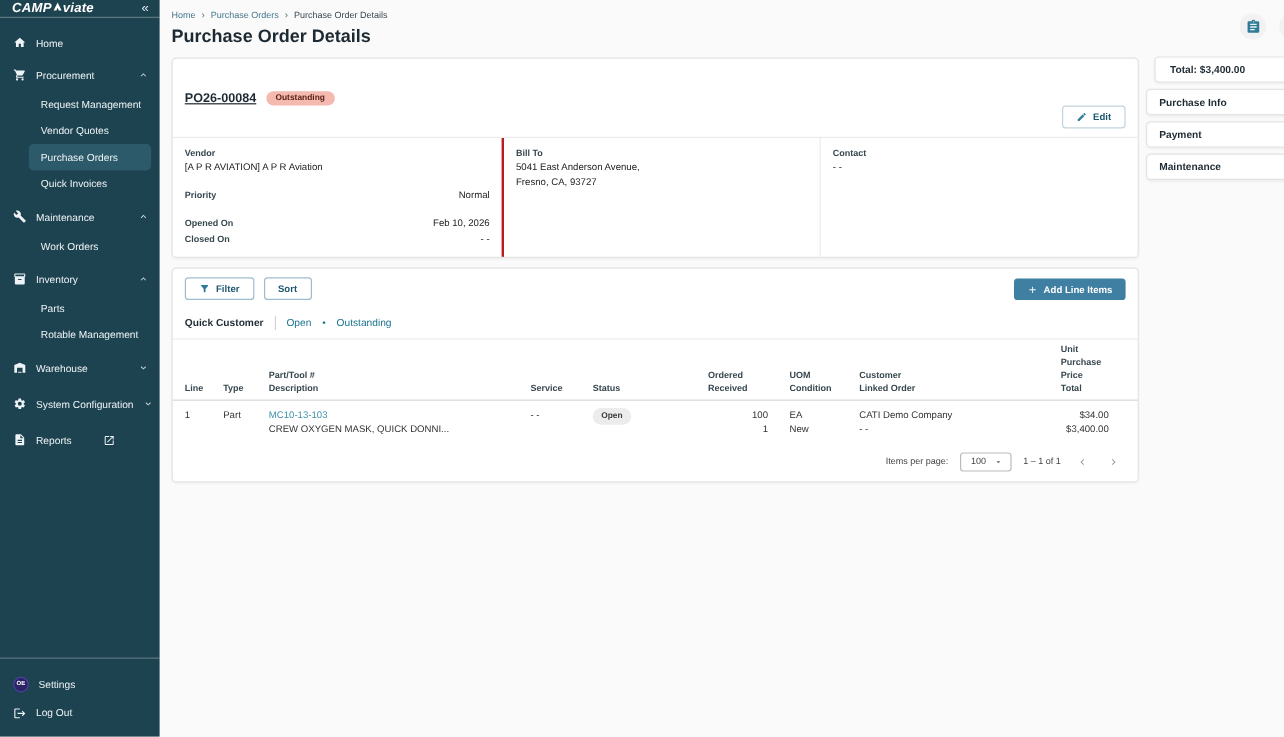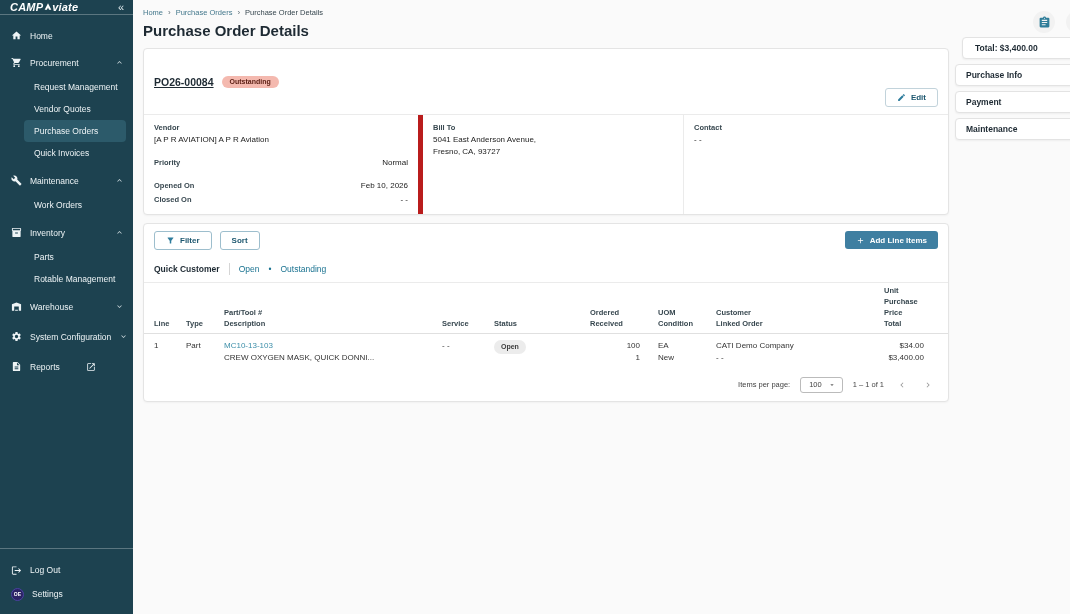--- a/index.html
+++ b/index.html
@@ -34,30 +34,30 @@
 
   .card { background:#fff; border:1px solid #e4e4e4; border-radius:4px; box-shadow:0 1px 2px rgba(0,0,0,.04); width:806px; }
   .po-header { display:flex; align-items:center; padding:7px 10px; }
   .po-number { font-size:10.5px; font-weight:bold; color:#1e2a33;text-decoration:underline; }
   .badge { margin-left:8px; background:#f4b9af; color:#5a1d12; font-size:7px; font-weight:bold; padding:2.5px 8px; border-radius:9px; }
   .edit-btn { margin-left:auto; display:flex; align-items:center; gap:5px; background:#fff; border:1px solid #c2d3db; border-radius:3px; padding:4px 11px; font-size:8px; font-weight:bold; color:#1d576f; cursor:pointer;margin-top:32px; }
   .po-divider { border-top:1px solid #ebebeb; }
   .po-cols { display:flex; }
   .po-col { padding:8px 10px 10px; }
   .po-col1 { width:274px; }
-  .po-col2 { width:265px; border-left:5px solid #b91c1c; }
+  .po-col2 { width:265px; border-left:2px solid #b91c1c; }
   .po-col3 { flex:1; border-left:1px solid #ebebeb; }
   .f-label { font-size:7.5px; font-weight:bold; color:#37474f; }
   .f-value { font-size:8px; color:#222; margin-top:3px; }
   .f-row { display:flex; justify-content:space-between; align-items:center; }
   .f-row .f-value { margin-top:0; }
   .gap14 { height:14px; } .gap5 { height:5px; }
 
   .card2 { margin-top:8px; }
-  .toolbar { display:flex; align-items:flex-start; gap:8px; padding:7px 10px; }
+  .toolbar { display:flex; align-items:flex-end; gap:8px; padding:7px 10px; }
   .btn-outline { display:flex; align-items:center; gap:5px; background:#fff; border:1px solid #9dbecd; border-radius:3px; padding:4px 11px; font-size:8px; font-weight:bold; color:#1d576f; cursor:pointer; }
   .btn-primary { margin-left:auto; display:flex; align-items:center; gap:5px; background:#3f7fa1; border:none; border-radius:3px; padding:4.5px 11px; font-size:8px; font-weight:bold; color:#fff; cursor:pointer; }
   .quickfilters { display:flex; align-items:center; gap:9px; padding:6px 10px 7px; }
   .qf-label { font-size:8.5px; font-weight:bold; color:#1e2a33; }
   .qf-vr { width:1px; height:12px; background:#d5d5d5; }
   .qf-link { font-size:8.5px; color:#1b7391; cursor:pointer; }
   .qf-dot { color:#1b7391; font-size:8.5px; }
 
   table.items { width:100%; border-collapse:collapse; }
   table.items th { font-size:7.5px; font-weight:bold; color:#37474f; text-align:left; padding:3px 4px; border-top:1px solid #ebebeb; border-bottom:1px solid #e0e0e0; vertical-align:bottom; line-height:1.45; }
@@ -72,21 +72,21 @@
   .col-uom  { width:68px; }
   .col-cust { width:168px; }
   .col-price{ padding-right:24px !important; }
   .part-link { color:#3d8fa9; cursor:pointer; }
   .pill-open { display:inline-block; background:#ececec; color:#3c3c3c; font-size:7px; font-weight:bold; padding:2px 7px; border-radius:8px; }
   .pagination { display:flex; align-items:center; justify-content:flex-end; gap:10px; padding:5px 12px 8px; font-size:7.5px; color:#444; }
   .pp-select { display:flex; align-items:center; gap:6px; border:1px solid #bbb; border-radius:3px; padding:2.5px 6px 2.5px 8px; cursor:pointer; background:#fff; }
   .pg-chev { color:#9a9a9a; cursor:pointer; padding:0 3px; }
 
   
-  .right-panel { position:absolute; left:955px; top:37px; width:115px; }
+  .right-panel { position:absolute; left:955px; top:47px; width:115px; }
   .rp-card { background:#fff; border:1px solid #e3e3e3; border-radius:4px; box-shadow:0 1px 2px rgba(0,0,0,.05); height:22px; display:flex; align-items:center; padding-left:10px; font-size:8.5px; font-weight:bold; color:#1e2a33; width:160px; margin-bottom:5px; cursor:pointer; }
   .rp-card.first { margin-left:7px; padding-left:12px; }
 
   
   .top-icons { position:absolute; left:1033px; top:11px; display:flex; gap:11px; }
   .ticon { width:22px; height:22px; border-radius:50%; background:#f2f2f2; display:flex; align-items:center; justify-content:center; color:#2f7d99; cursor:pointer; }
 </style>
 </head>
 <body>
 
@@ -212,30 +212,30 @@
       <span class="ic" style="margin-right:28px">
           <svg width="10" height="10" viewBox="0 0 24 24" fill="#eef4f6">
             <path d="M19 19H5V5h7V3H5a2 2 0 00-2 2v14a2 2 0 002 2h14c1.1 0 2-.9 2-2v-7h-2v7zM14 3v2h3.59l-9.83 9.83 1.41 1.41L19 6.41V10h2V3h-7z"></path>
           </svg>
         </span>
     </div>
   </div>
 
   <div class="side-footer">
     <div class="foot-item">
-      <span class="ic">
-          <svg width="11" height="11" viewBox="0 0 24 24" fill="#eef4f6">
-            <path d="M17 7l-1.41 1.41L18.17 11H8v2h10.17l-2.58 2.58L17 17l5-5zM4 5h8V3H4c-1.1 0-2 .9-2 2v14c0 1.1.9 2 2 2h8v-2H4V5z"></path>
-          </svg>
-        </span>
-      <span>Log Out</span>
-    </div>
-    <div class="foot-item">
       <span class="avatar">OE</span>
       <span>Settings</span>
+    </div>
+    <div class="foot-item">
+      <span class="ic">
+          <svg width="11" height="11" viewBox="0 0 24 24" fill="#eef4f6">
+            <path d="M17 7l-1.41 1.41L18.17 11H8v2h10.17l-2.58 2.58L17 17l5-5zM4 5h8V3H4c-1.1 0-2 .9-2 2v14c0 1.1.9 2 2 2h8v-2H4V5z"></path>
+          </svg>
+        </span>
+      <span>Log Out</span>
     </div>
   </div>
 </div>
 
 <div class="main">
   <div class="breadcrumb">
     <span class="bc-link">Home</span>
     <span class="bc-sep">›</span>
     <span class="bc-link">Purchase Orders</span>
     <span class="bc-sep">›</span>

